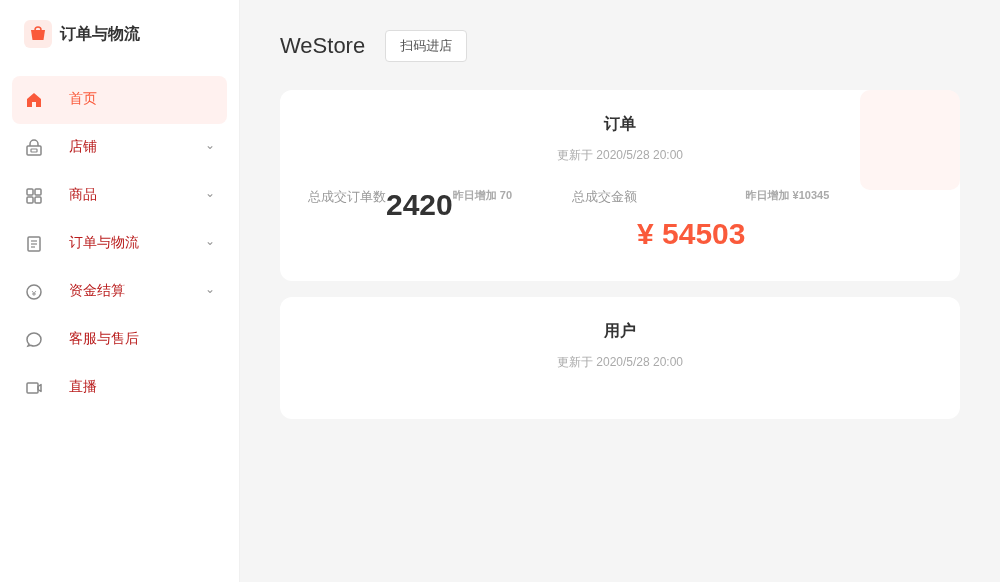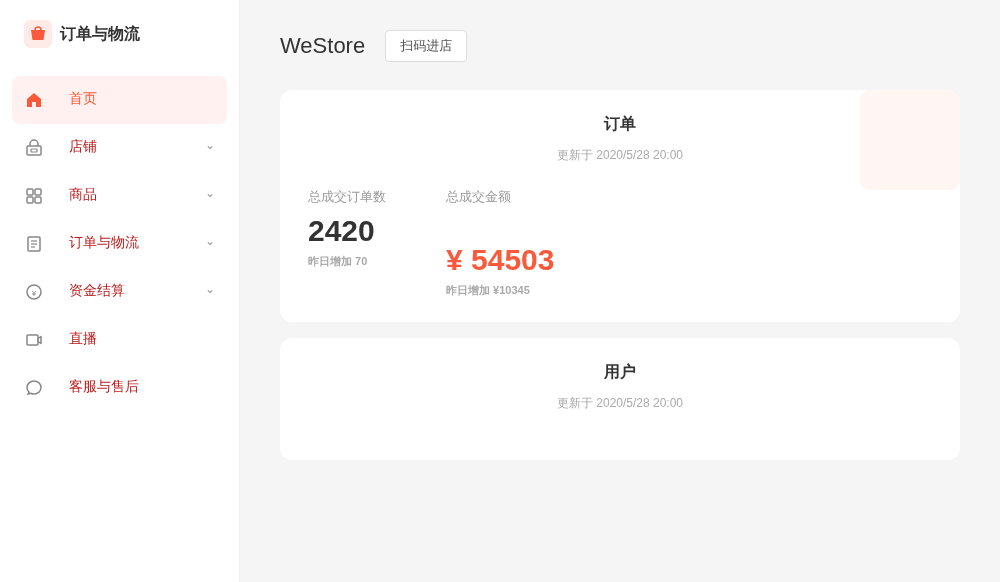--- a/index.html
+++ b/index.html
@@ -165,21 +165,21 @@
       color: #aaa;
     }
 
     .card-stats {
       display: flex;
       gap: 60px;
     }
 
     .stat-item {
       display: flex;
-      flex-direction: column;
+      flex-direction: row;
       align-items: flex-start;
     }
 
     .stat-label {
       font-size: 13px;
       color: #999;
       margin-bottom: 8px;
     }
 
     .stat-value {
@@ -288,34 +288,34 @@
           <text x="9" y="13" text-anchor="middle" font-size="8" fill="#888">¥</text>
         </svg>
       </span>
       <span class="nav-label">资金结算</span>
       <span class="nav-arrow">⌄</span>
     </div>
 
     <div class="nav-item">
       <span class="nav-icon">
         <svg width="18" height="18" viewBox="0 0 18 18" fill="none">
+          <path d="M9 2C5.134 2 2 4.91 2 8.5c0 1.8.75 3.43 1.97 4.62L3 15l2.5-.8C6.85 14.7 7.9 15 9 15c3.866 0 7-2.91 7-6.5S12.866 2 9 2z" stroke="#888" stroke-width="1.5"></path>
+        </svg>
+      </span>
+      <span class="nav-label">客服与售后</span>
+    </div>
+
+    <div class="nav-item">
+      <span class="nav-icon">
+        <svg width="18" height="18" viewBox="0 0 18 18" fill="none">
           <rect x="2" y="4" width="11" height="10" rx="1" stroke="#888" stroke-width="1.5"></rect>
           <path d="M13 7.5l3-2v7l-3-2v-3z" stroke="#888" stroke-width="1.5" stroke-linejoin="round"></path>
         </svg>
       </span>
       <span class="nav-label">直播</span>
-    </div>
-
-    <div class="nav-item">
-      <span class="nav-icon">
-        <svg width="18" height="18" viewBox="0 0 18 18" fill="none">
-          <path d="M9 2C5.134 2 2 4.91 2 8.5c0 1.8.75 3.43 1.97 4.62L3 15l2.5-.8C6.85 14.7 7.9 15 9 15c3.866 0 7-2.91 7-6.5S12.866 2 9 2z" stroke="#888" stroke-width="1.5"></path>
-        </svg>
-      </span>
-      <span class="nav-label">客服与售后</span>
     </div>
 
   </nav>
 </aside>
 
 <main class="main">
   <div class="main-inner">
 
     <div class="store-header">
       <span class="store-name">WeStore</span>

